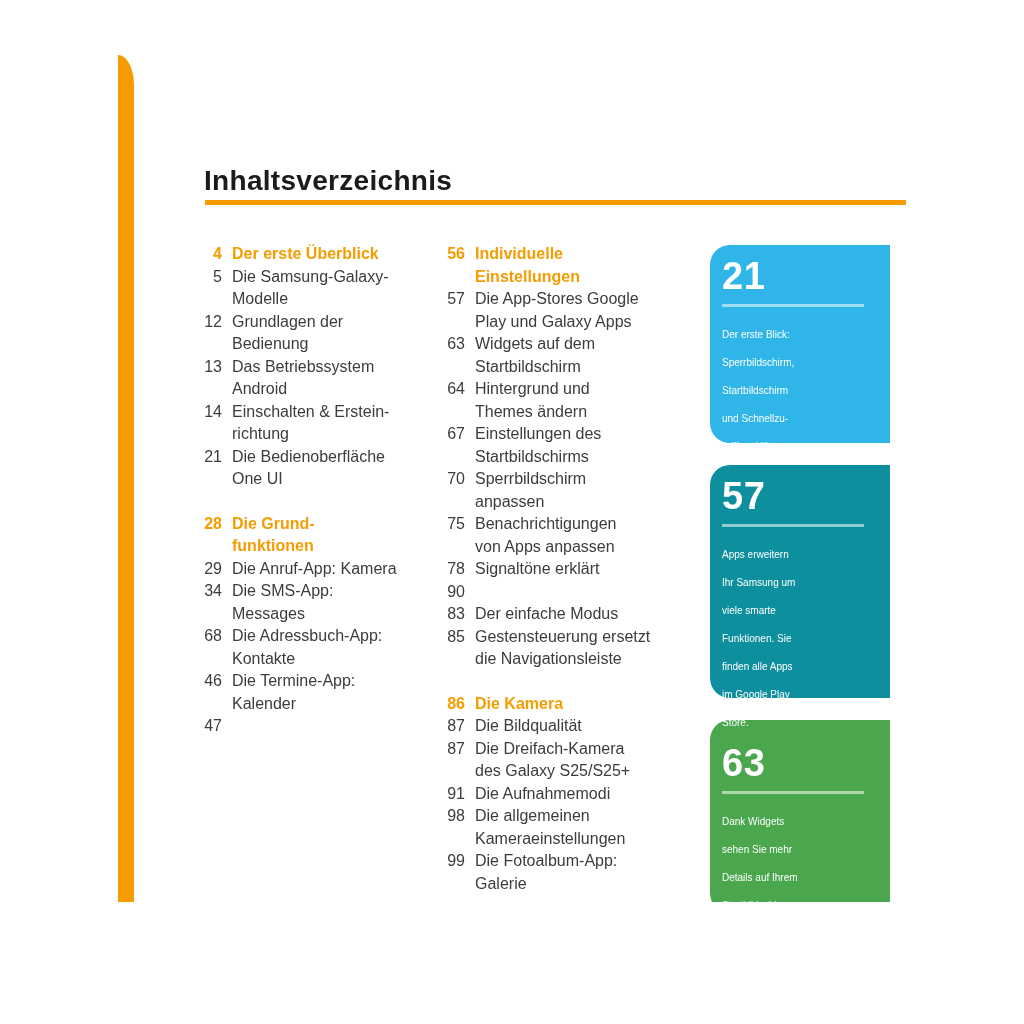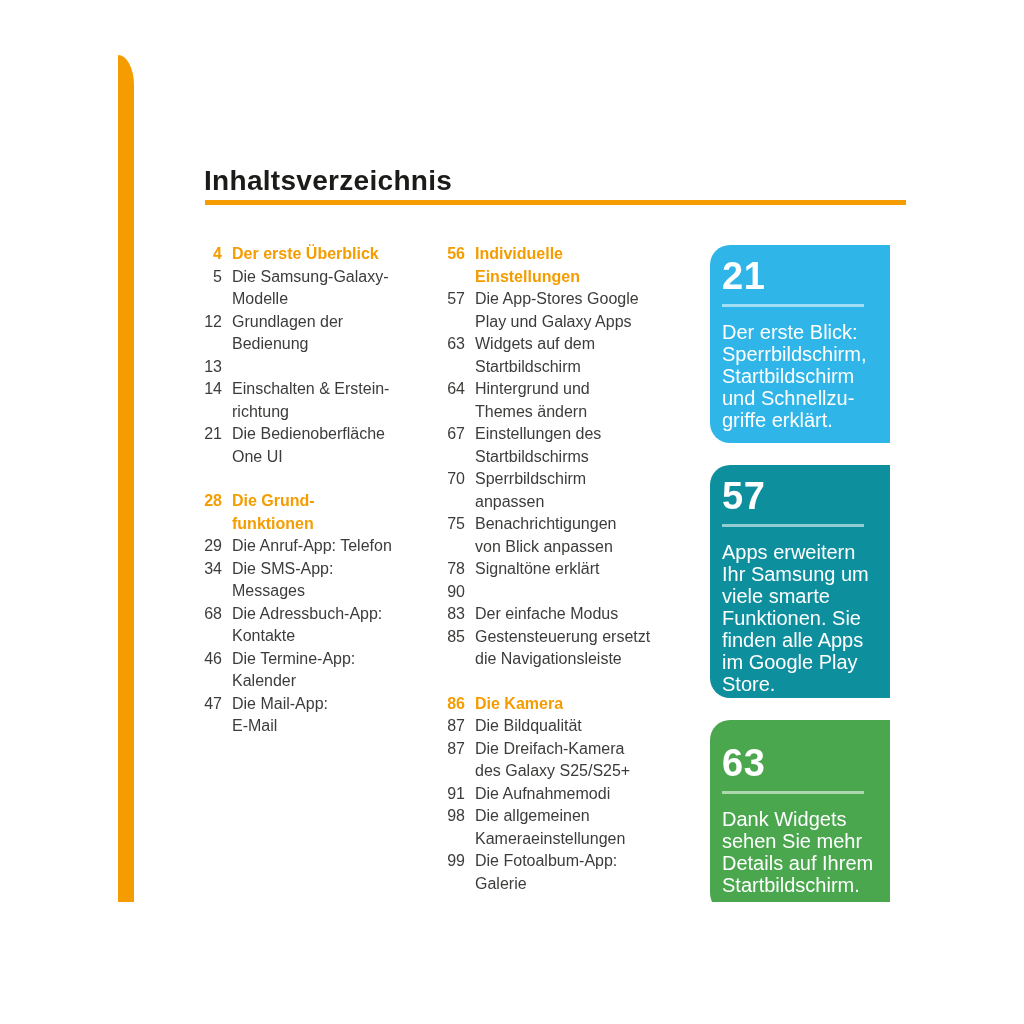--- a/index.html
+++ b/index.html
@@ -43,21 +43,21 @@
   .callout:nth-child(2){height:233px;}
   .callout:nth-child(3){height:193px;padding-top:22px;}
   .callout .co-num{
     font-size:38px;line-height:42px;font-weight:bold;letter-spacing:.5px;
   }
   .callout .co-line{
     width:142px;height:3px;background:rgba(255,255,255,.55);
     margin:7px 0 14px 0;
   }
   .callout .co-text{
-    font-size:20px;line-height:22px;white-space:pre-line;
+    font-size:10px;line-height:28px;white-space:pre-line;
   }
 </style>
 </head>
 <body>
 
 <div class="page" style="--accent: #F59C00;">
   <div class="accent-bar"></div>
   <h1 class="title">Inhaltsverzeichnis</h1>
   <div class="title-rule"></div>
   <div class="toc-col toc-col-1">
@@ -71,61 +71,61 @@
           <span class="txt">Die Samsung-Galaxy-
 Modelle</span>
         </div>
         <div class="toc-entry">
           <span class="num">12</span>
           <span class="txt">Grundlagen der
 Bedienung</span>
         </div>
         <div class="toc-entry">
           <span class="num">13</span>
+          <span class="txt">Das Betriebssystem
+Android</span>
         </div>
         <div class="toc-entry">
           <span class="num">14</span>
           <span class="txt">Einschalten &amp; Erstein-
 richtung</span>
         </div>
         <div class="toc-entry">
           <span class="num">21</span>
           <span class="txt">Die Bedienoberfläche
 One UI</span>
         </div>
       </div>
       <div class="toc-section">
         <div class="toc-entry head">
           <span class="num">28</span>
           <span class="txt">Die Grund-
 funktionen</span>
         </div>
         <div class="toc-entry">
           <span class="num">29</span>
-          <span class="txt">Die Anruf-App: Telefon</span>
+          <span class="txt">Die Anruf-App: Kamera</span>
         </div>
         <div class="toc-entry">
           <span class="num">34</span>
           <span class="txt">Die SMS-App:
 Messages</span>
         </div>
         <div class="toc-entry">
           <span class="num">68</span>
           <span class="txt">Die Adressbuch-App:
 Kontakte</span>
         </div>
         <div class="toc-entry">
           <span class="num">46</span>
           <span class="txt">Die Termine-App:
 Kalender</span>
         </div>
         <div class="toc-entry">
           <span class="num">47</span>
-          <span class="txt">Die Mail-App:
-E-Mail</span>
         </div>
       </div>
     </div>
   <div class="toc-col toc-col-2">
       <div class="toc-section">
         <div class="toc-entry head">
           <span class="num">56</span>
           <span class="txt">Individuelle
 Einstellungen</span>
         </div>
@@ -150,21 +150,21 @@
 Startbildschirms</span>
         </div>
         <div class="toc-entry">
           <span class="num">70</span>
           <span class="txt">Sperrbildschirm
 anpassen</span>
         </div>
         <div class="toc-entry">
           <span class="num">75</span>
           <span class="txt">Benachrichtigungen
-von Blick anpassen</span>
+von Apps anpassen</span>
         </div>
         <div class="toc-entry">
           <span class="num">78</span>
           <span class="txt">Signaltöne erklärt</span>
         </div>
         <div class="toc-entry">
           <span class="num">90</span>
         </div>
         <div class="toc-entry">
           <span class="num">83</span>

